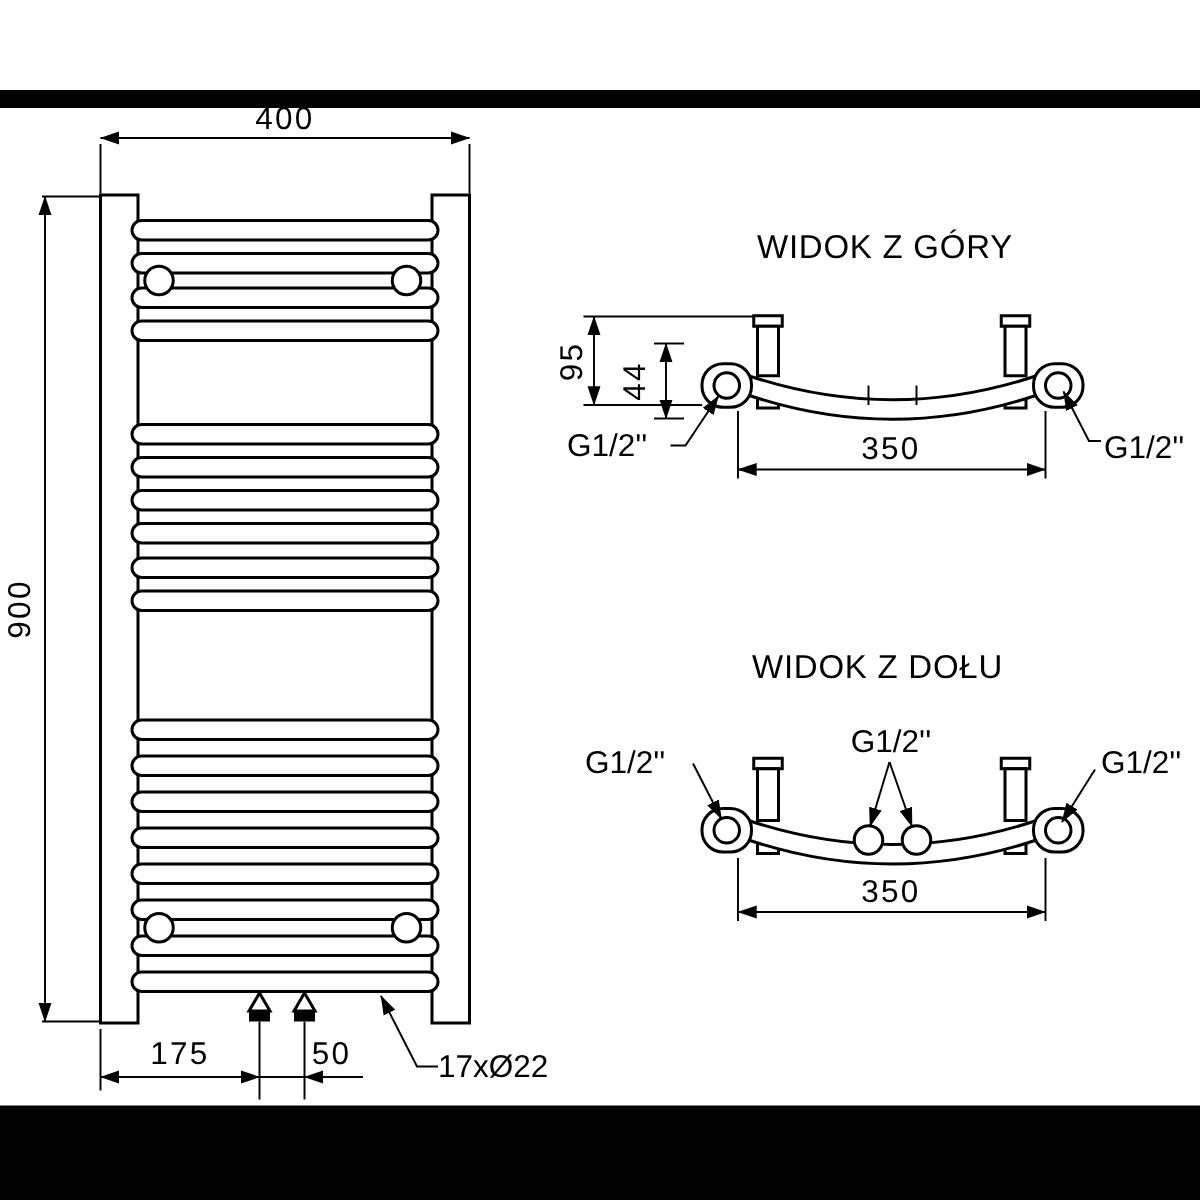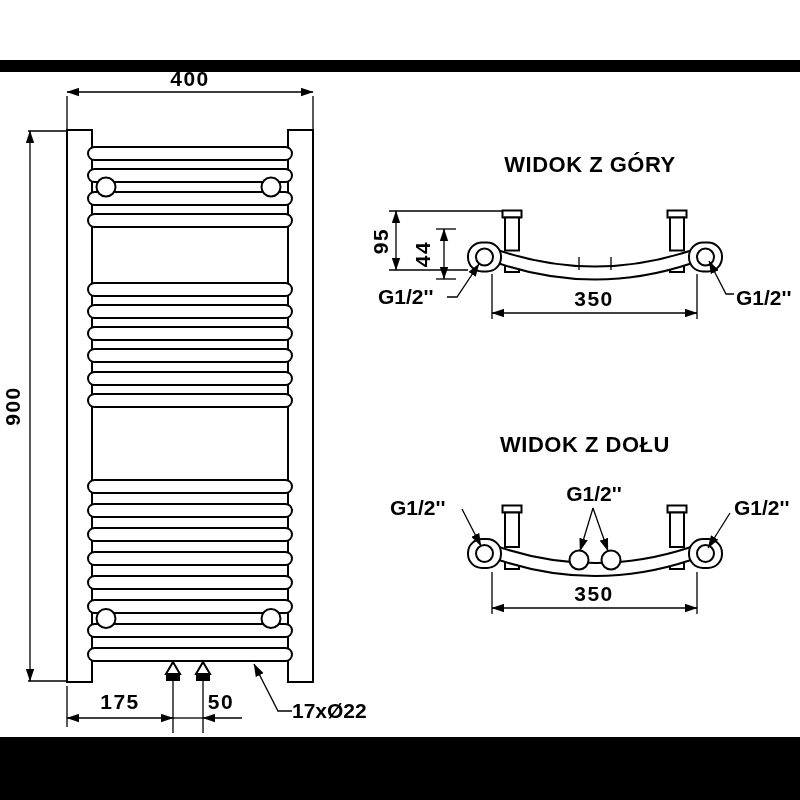--- a/index.html
+++ b/index.html
@@ -1,16 +1,16 @@
 <!DOCTYPE html>
 <html><head>
 <meta charset="utf-8">
 <style>
   html,body{margin:0;padding:0;background:#ffffff;}
-  .stage{position:relative;width:800px;height:800px;background:#ffffff;overflow:hidden;font-weight:bold;}
+  .stage{position:relative;width:800px;height:800px;background:#ffffff;overflow:hidden;}
   svg{display:block;}
   .t{font-family:"Liberation Sans",sans-serif;fill:#000;}
   .dim{font-size:21px;letter-spacing:1.5px;}
   .title{font-size:22px;letter-spacing:0.5px;}
   .conn{font-size:21px;}
   .obj{stroke:#000;stroke-width:2;fill:#ffffff;}
   .objn{stroke:#000;stroke-width:2;fill:none;}
   .thin{stroke:#000;stroke-width:1.3;fill:none;}
   .solid{fill:#000;stroke:none;}
 </style>

